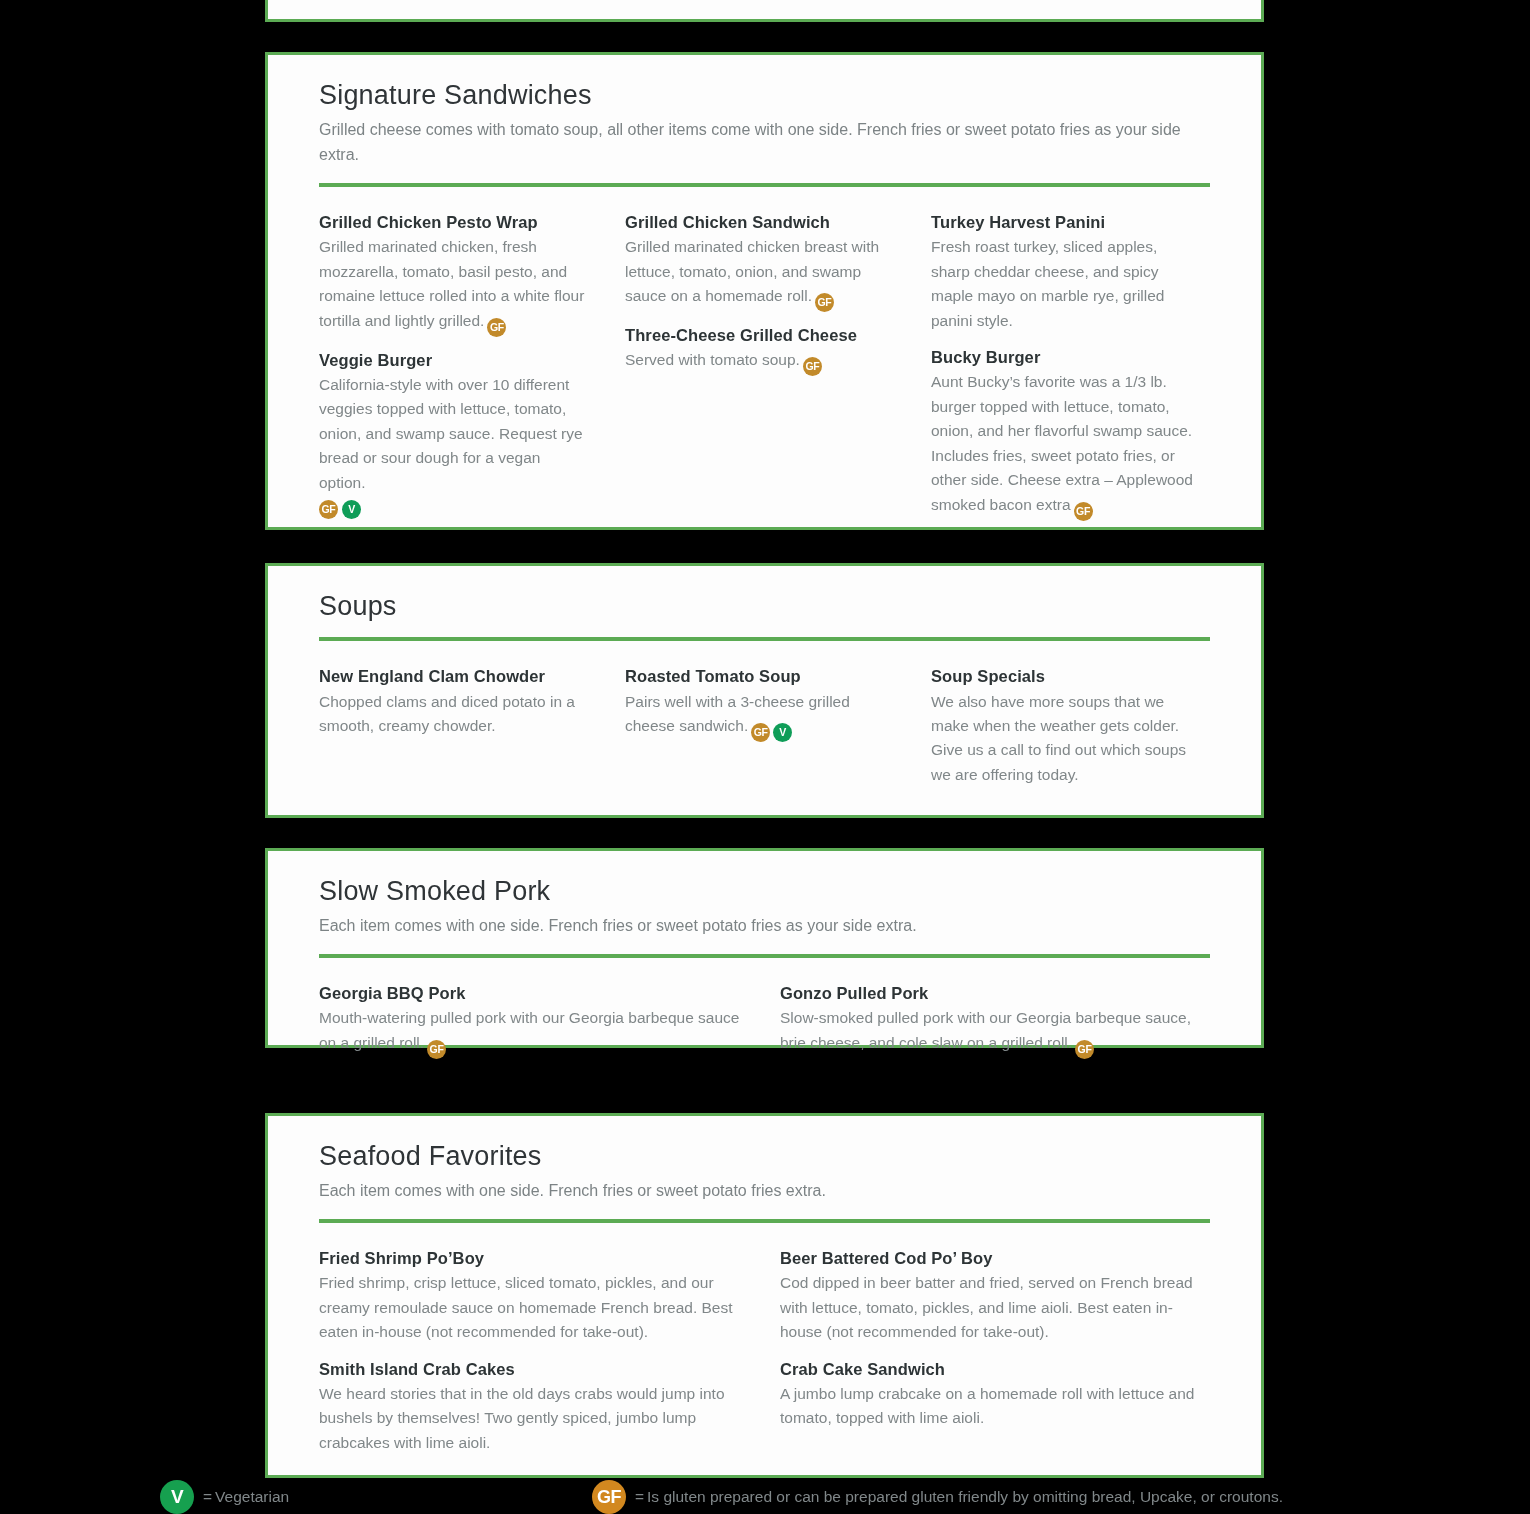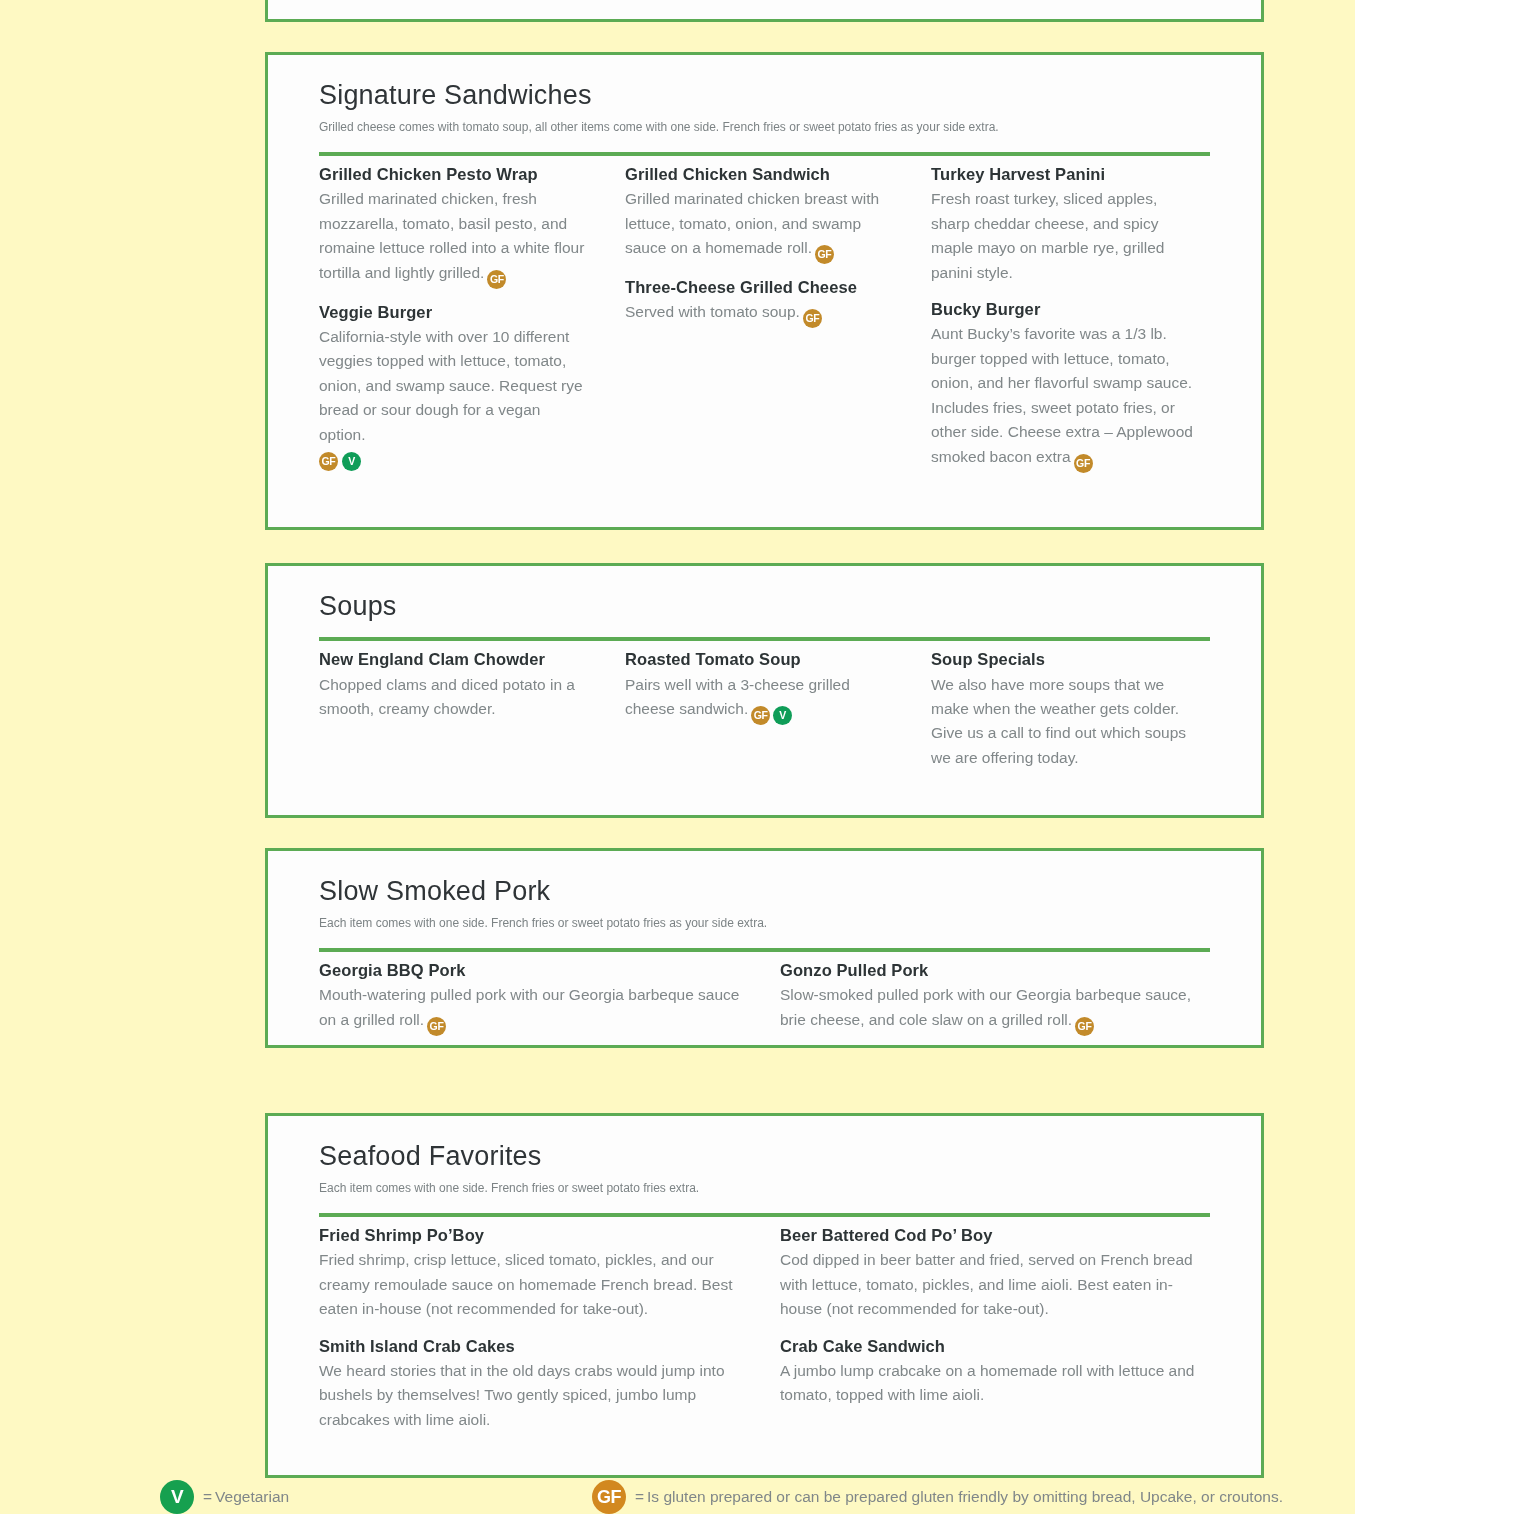--- a/index.html
+++ b/index.html
@@ -12,23 +12,23 @@
 
   body {
     background: #ffffff;
     font-family: "Liberation Sans", sans-serif;
     color: #2d3436;
     -webkit-font-smoothing: antialiased;
   }
 
   .page {
     position: relative;
-    width: 1355px;
+    width: 1530px;
     height: 1514px;
-    background: #fef9c3;
+    background: #000000;
     text-decoration: underline;
   }
 
   
   .card {
     position: absolute;
     left: 265px;
     width: 999px;
     background: #fdfdfd;
     border: 3px solid #5cab54;
@@ -44,38 +44,38 @@
 
   .section-title {
     font-size: 27px;
     font-weight: 400;
     color: #2f3437;
     letter-spacing: .2px;
     line-height: 1.2;
   }
 
   .section-desc {
-    font-size: 12px;
+    font-size: 16px;
     color: #7c8385;
     line-height: 1.55;
     margin-top: 7px;
     max-width: 880px;
   }
 
   .section-rule {
     height: 4px;
     background: #5cab54;
     margin-top: 15px;
   }
 
   
   .items {
     display: grid;
     column-gap: 40px;
-    padding-top: 8px;
+    padding-top: 25px;
     padding-bottom: 20px;
   }
   .items.cols-3 { grid-template-columns: 266px 266px 266px; }
   .items.cols-2 { grid-template-columns: 422px 422px; column-gap: 39px; }
 
   .col { }
 
   .item { margin-bottom: 14px; }
   .item:last-child { margin-bottom: 0; }
 

